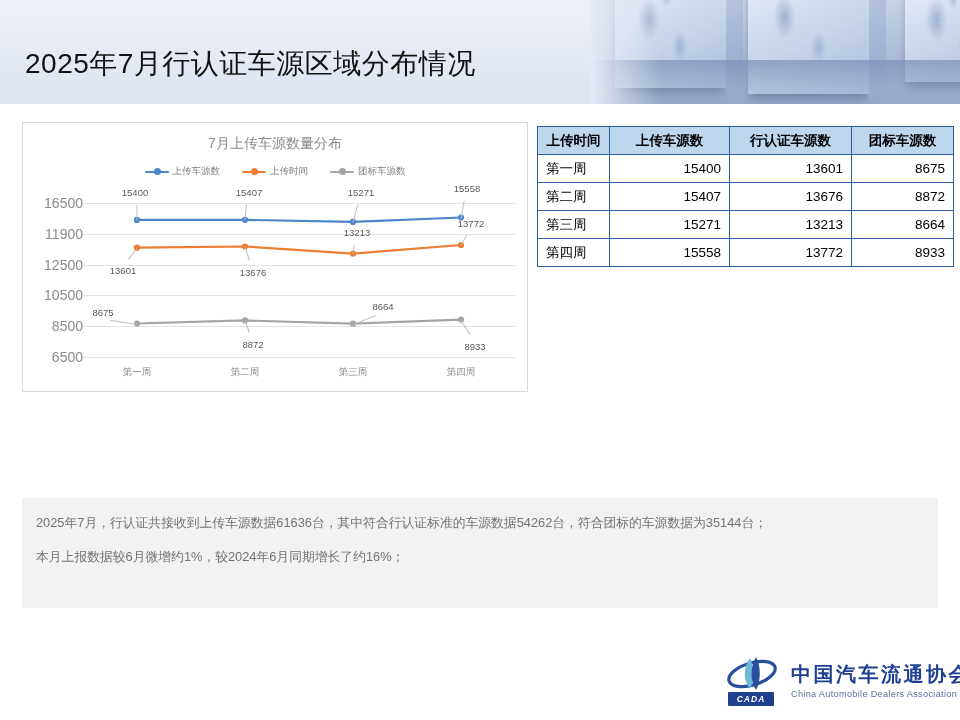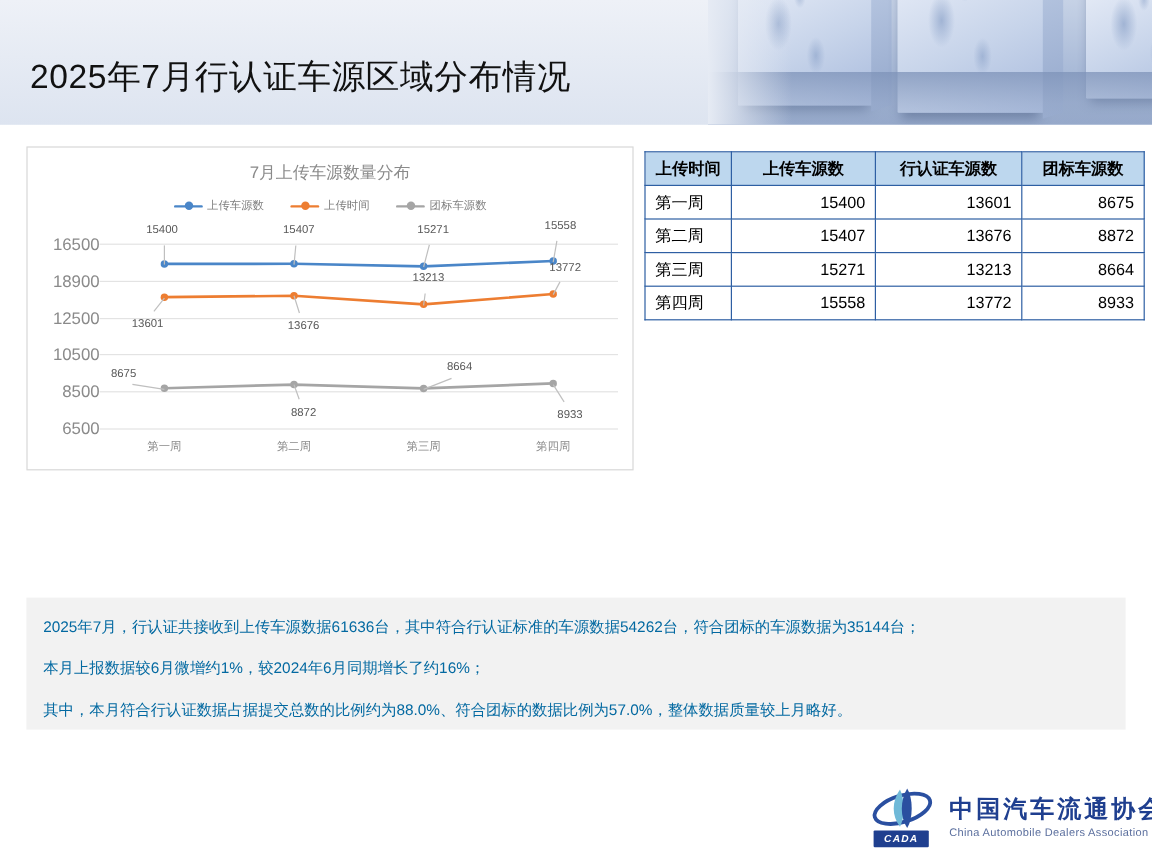--- a/index.html
+++ b/index.html
@@ -117,21 +117,21 @@
     background:#e7e6e6; font-weight:bold;
   }
   .col-time { width:72px; } .col-a { width:120px; } .col-b { width:122px; } .col-c { width:102px; }
 
   
   .notes-box {
     position:absolute; left:22px; top:498px; width:916px; height:110px;
     background:#f2f2f2; padding: 16px 14px 0 14px;
   }
   .notes-box p {
-    font-size:12.8px; color:#0369a1; line-height:1.35; margin-bottom:17px;
+    font-size:12.8px; color:#737373; line-height:1.35; margin-bottom:17px;
     white-space:nowrap;
   }
 
   
   .logo { position:absolute; left:726px; top:652px; width:215px; height:56px; display:flex; align-items:center; gap:9px; }
   .logo-mark { position:relative; width:56px; height:52px; flex:0 0 56px; }
   .logo-text { display:flex; flex-direction:column; gap:1px; }
   .logo-cn { font-size:20px; font-weight:bold; color:#1f3f8f; letter-spacing:2.5px; white-space:nowrap; }
   .logo-en { font-size:9.2px; color:#5b6f9e; letter-spacing:.3px; white-space:nowrap; }
   .cada-badge {
@@ -189,21 +189,21 @@
           </span>
           <span>团标车源数</span>
         </div>
       </div>
     <div class="plot" id="plot-area">
       <div class="ytick-wrap" id="ytick-wrap">
           <div class="axis-label" style="top: 166px;">6500</div>
           <div class="axis-label" style="top: 135.2px;">8500</div>
           <div class="axis-label" style="top: 104.4px;">10500</div>
           <div class="axis-label" style="top: 73.6px;">12500</div>
-          <div class="axis-label" style="top: 42.8px;">18900</div>
+          <div class="axis-label" style="top: 42.8px;">11900</div>
           <div class="axis-label" style="top: 12px;">16500</div>
         </div>
       <div id="gridlines">
           <div class="gridline" style="top: 166px;"></div>
           <div class="gridline" style="top: 135.2px;"></div>
           <div class="gridline" style="top: 104.4px;"></div>
           <div class="gridline" style="top: 73.6px;"></div>
           <div class="gridline" style="top: 42.8px;"></div>
           <div class="gridline" style="top: 12px;"></div>
         </div>
@@ -298,21 +298,20 @@
           <td class="num-cell">15558</td>
           <td class="num-cell">13772</td>
           <td class="num-cell">8933</td>
         </tr>
       </tbody>
   </table>
 
   <div class="notes-box">
     <p>2025年7月，行认证共接收到上传车源数据61636台，其中符合行认证标准的车源数据54262台，符合团标的车源数据为35144台；</p>
     <p>本月上报数据较6月微增约1%，较2024年6月同期增长了约16%；</p>
-    <p>其中，本月符合行认证数据占据提交总数的比例约为88.0%、符合团标的数据比例为57.0%，整体数据质量较上月略好。</p>
   </div>
 
   <div class="logo">
     <div class="logo-mark">
       <svg width="56" height="40" viewBox="0 0 56 40" aria-hidden="true">
         <ellipse cx="26" cy="20" rx="24" ry="11" fill="none" stroke="#2a4fa0" stroke-width="3.2" transform="rotate(-17 26 20)"></ellipse>
         <path d="M24 4 C17 14 17 26 24 35 C28 28 28 12 24 4 Z" fill="#6fb9d8"></path>
         <path d="M30 3 C24 13 24 27 30 36 C35 28 35 11 30 3 Z" fill="#2a4fa0"></path>
       </svg>
       <div class="cada-badge">CADA</div>

